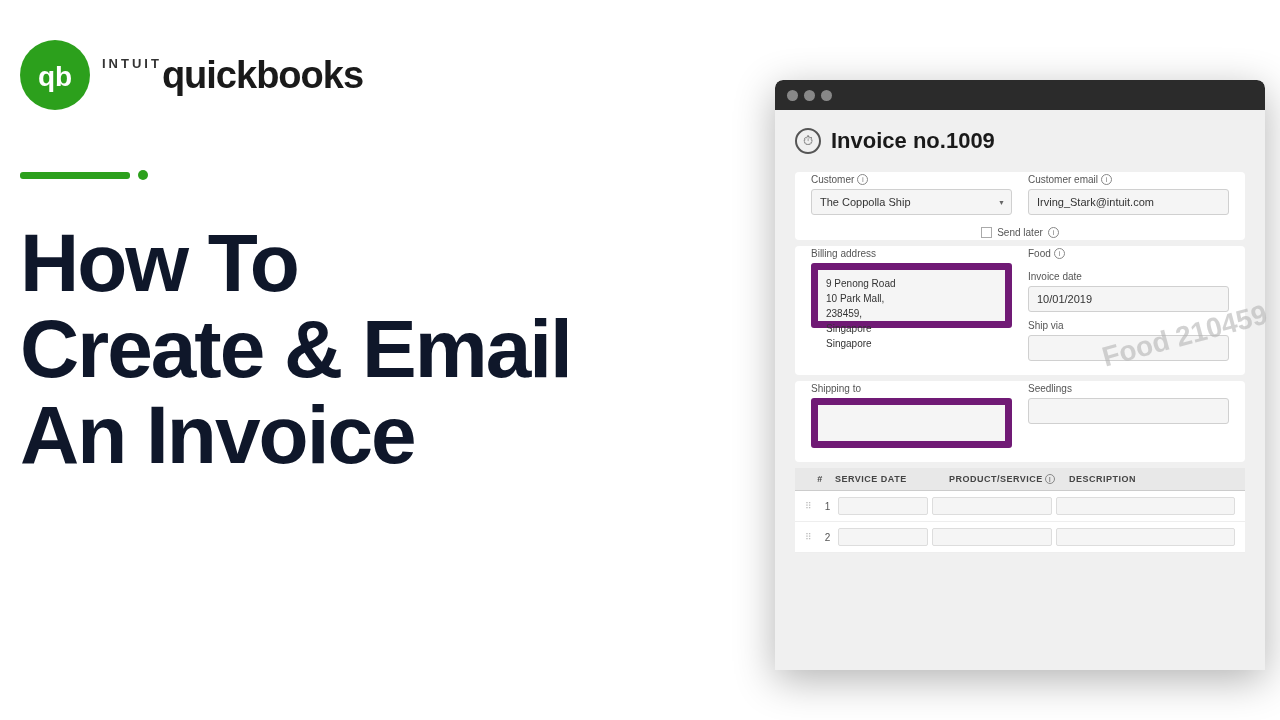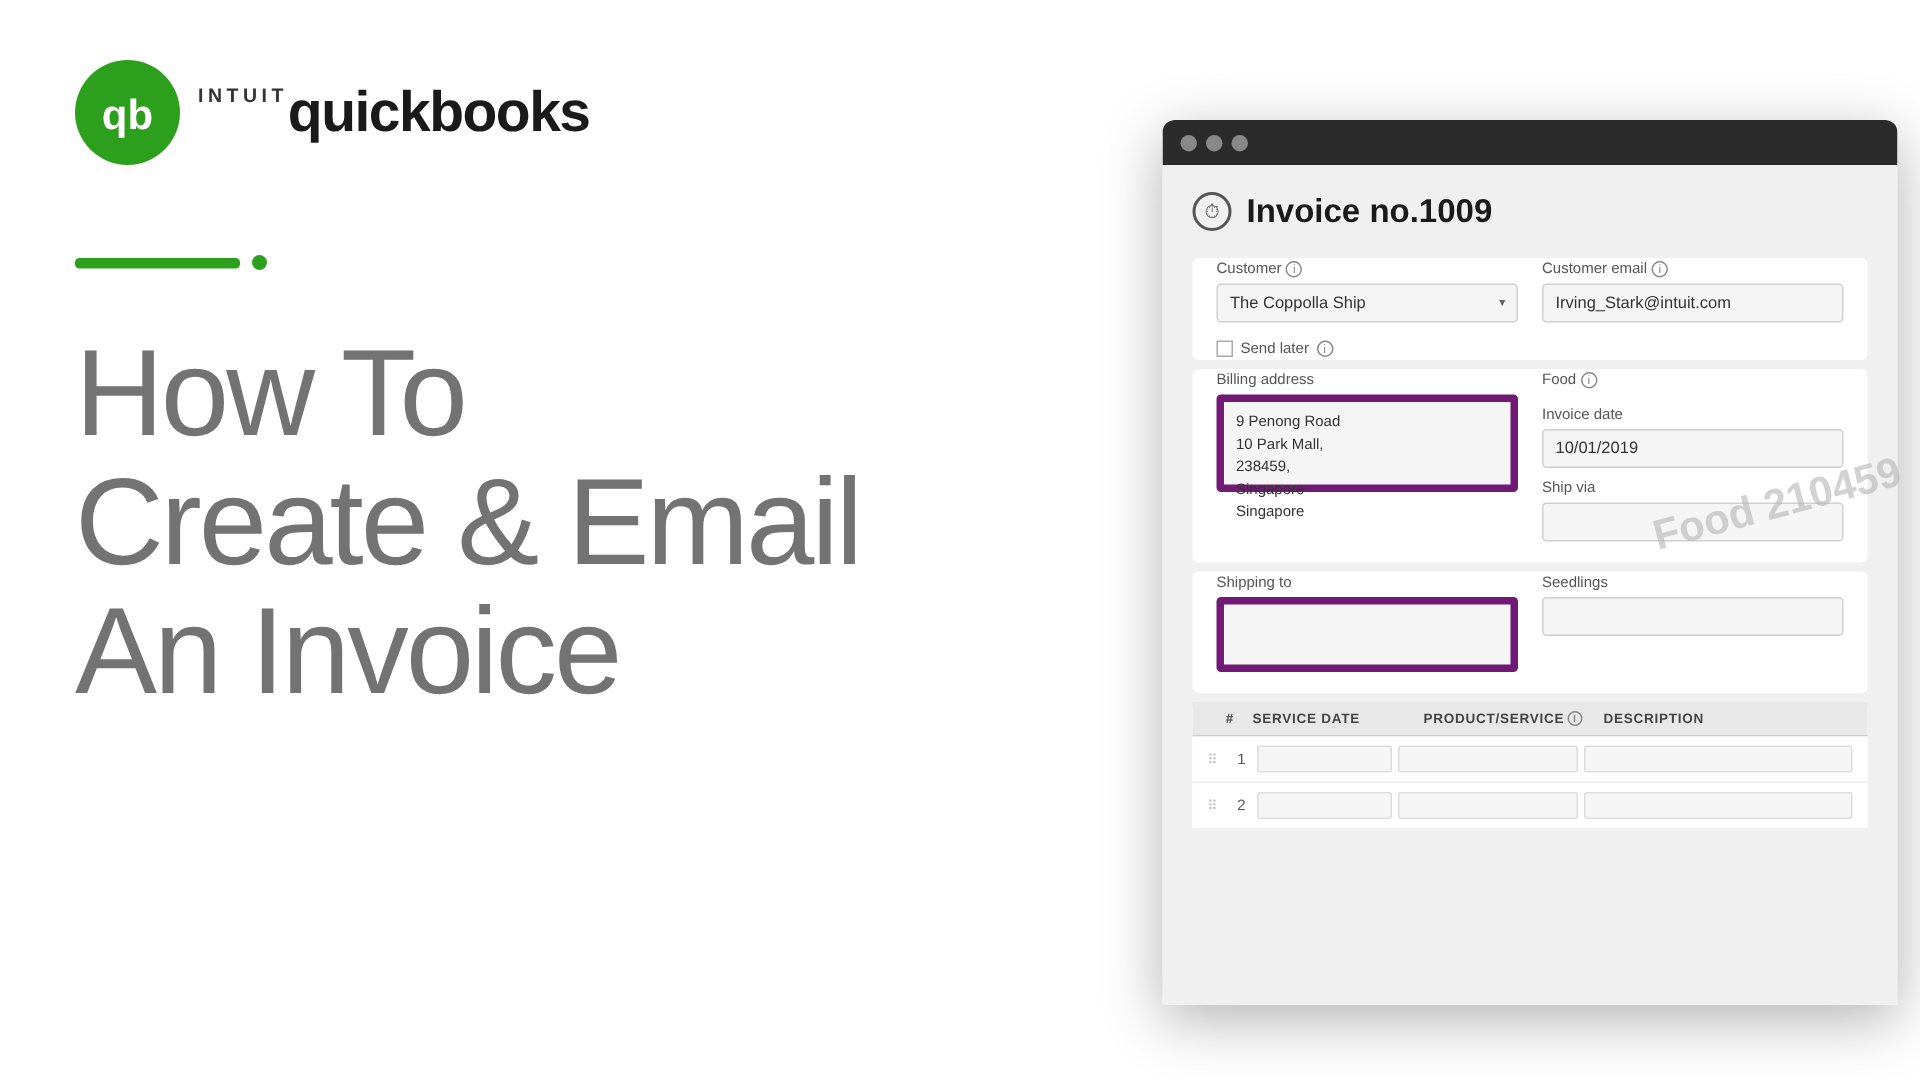--- a/index.html
+++ b/index.html
@@ -15,21 +15,21 @@
     
     .left-panel {
       position: absolute;
       left: 0;
       top: 0;
       width: 760px;
       height: 720px;
       background: #ffffff;
       display: flex;
       flex-direction: column;
-      padding: 40px 50px;
+      padding: 40px 20px;
     }
 
     .logo-area {
       display: flex;
       align-items: center;
       gap: 12px;
       margin-bottom: 60px;
     }
 
     .qb-logo {
@@ -73,22 +73,22 @@
 
     .green-dot {
       width: 10px;
       height: 10px;
       background: #2ca01c;
       border-radius: 50%;
     }
 
     .main-heading {
       font-size: 82px;
-      font-weight: 400;
-      color: #737373;
+      font-weight: 700;
+      color: #0f172a;
       line-height: 1.05;
       letter-spacing: -2px;
     }
 
     
     .right-panel {
       position: absolute;
       right: 0;
       top: 0;
       width: 520px;
@@ -213,33 +213,34 @@
     .field-input.with-dropdown::after {
       content: '▼';
       position: absolute;
       right: 6px;
       font-size: 7px;
       color: #666;
     }
 
     .field-textarea {
       background: #f5f5f5;
-      border: 5px solid #701a75;
+      border: 7px solid #701a75;
       border-radius: 3px;
       height: 65px;
       font-size: 11px;
       color: #333;
       padding: 6px 8px;
     }
 
     .send-later-row {
       display: flex;
       align-items: center;
       gap: 5px;
       margin-top: 4px;
+      justify-content: center;
     }
 
     .checkbox-box {
       width: 11px;
       height: 11px;
       border: 1px solid #aaa;
       background: #fff;
     }
 
     .send-later-label {

